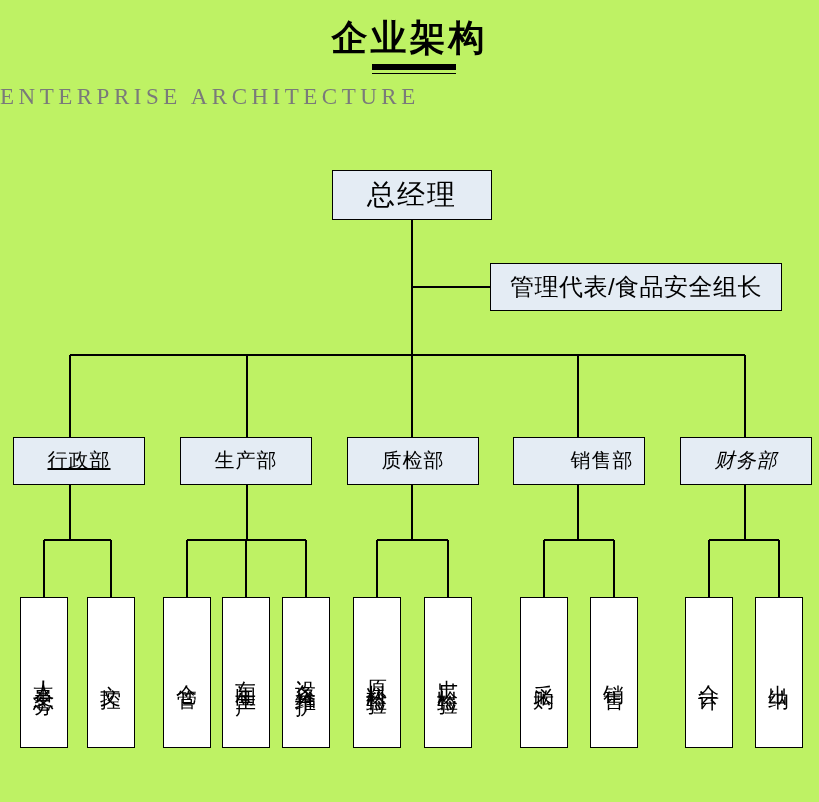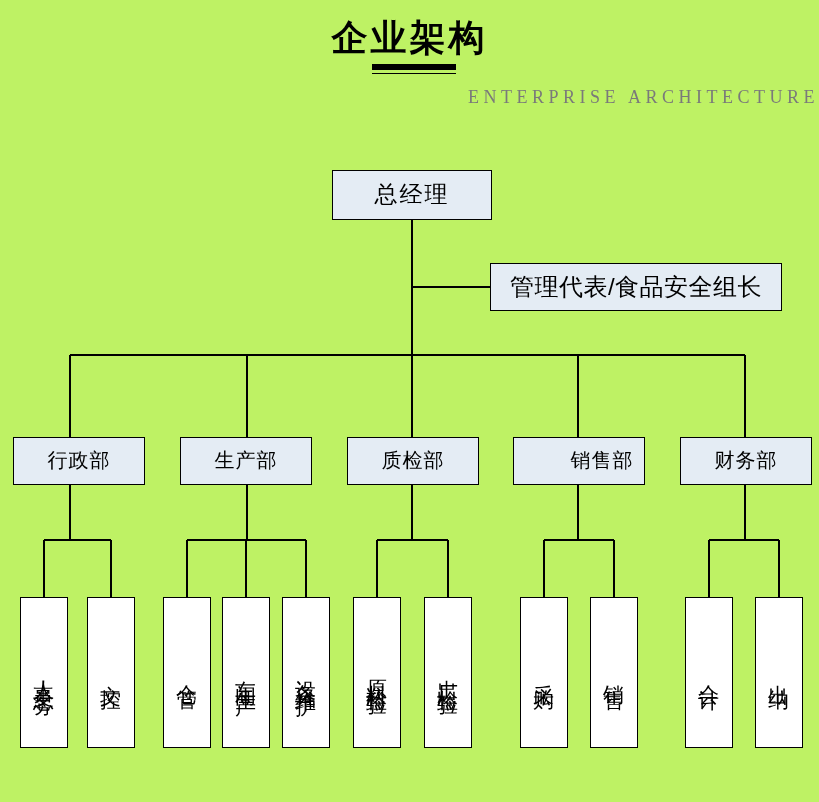--- a/index.html
+++ b/index.html
@@ -54,23 +54,23 @@
     top: 73px;
     width: 84px;
     height: 1px;
     background: #000000;
   }
   #title-en {
     position: absolute;
     left: 0;
     top: 84px;
     width: 819px;
-    text-align: right;
+    text-align: left;
     font-family: "Liberation Serif", "DejaVu Serif", serif;
-    font-size: 18px;
+    font-size: 23px;
     letter-spacing: 4.5px;
     color: #7a7a7a;
     line-height: 26px;
   }
 
   
   #chart {
     position: absolute;
     left: 0;
     top: 0;
@@ -100,21 +100,21 @@
   .node.plain {
     background: #ffffff;
   }
   .node-label {
     display: block;
     line-height: 1.18;
   }
 
   
   .node.level-root .node-label {
-    font-size: 23px;
+    font-size: 28px;
     letter-spacing: 2px;
   }
   .node.level-staff .node-label {
     font-size: 24px;
     letter-spacing: 0.5px;
   }
   
   .node.level-dept .node-label {
     font-size: 20px;
     letter-spacing: 1px;
@@ -177,34 +177,34 @@
         <line x1="779" y1="540" x2="779" y2="597" stroke="#000000" stroke-width="1.6" shape-rendering="crispEdges"></line>
       </svg>
 
     <div id="nodes">
         <div class="node level-root filled" style="left: 332px; top: 170px; width: 160px; height: 50px; background: rgb(228, 236, 244); border-color: rgb(0, 0, 0);">
           <span class="node-label" style="color: rgb(0, 0, 0);">总经理</span>
         </div>
         <div class="node level-staff filled" style="left: 490px; top: 263px; width: 292px; height: 48px; background: rgb(228, 236, 244); border-color: rgb(0, 0, 0);">
           <span class="node-label" style="color: rgb(0, 0, 0);">管理代表/食品安全组长</span>
         </div>
-        <div class="node level-dept filled" style="left: 13px; top: 437px; width: 132px; height: 48px; background: rgb(228, 236, 244); border-color: rgb(0, 0, 0);">
+        <div class="node level-dept filled" style="left: 13px; top: 437px; width: 132px; height: 48px; background: rgb(228, 236, 244); border-color: rgb(0, 0, 0); text-decoration: underline;">
           <span class="node-label" style="color: rgb(0, 0, 0);">行政部</span>
         </div>
         <div class="node level-dept filled" style="left: 180px; top: 437px; width: 132px; height: 48px; background: rgb(228, 236, 244); border-color: rgb(0, 0, 0);">
           <span class="node-label" style="color: rgb(0, 0, 0);">生产部</span>
         </div>
         <div class="node level-dept filled" style="left: 347px; top: 437px; width: 132px; height: 48px; background: rgb(228, 236, 244); border-color: rgb(0, 0, 0);">
           <span class="node-label" style="color: rgb(0, 0, 0);">质检部</span>
         </div>
         <div class="node level-dept filled" style="left: 513px; top: 437px; width: 132px; height: 48px; background: rgb(228, 236, 244); border-color: rgb(0, 0, 0);">
           <span class="node-label" style="color: rgb(0, 0, 0); margin-left: 46px;">销售部</span>
         </div>
         <div class="node level-dept filled" style="left: 680px; top: 437px; width: 132px; height: 48px; background: rgb(228, 236, 244); border-color: rgb(0, 0, 0);">
-          <span class="node-label" style="color: rgb(0, 0, 0);">财务部</span>
+          <span class="node-label" style="color: rgb(0, 0, 0); font-style: italic;">财务部</span>
         </div>
         <div class="node level-leaf plain" style="left: 20px; top: 597px; width: 48px; height: 151px; background: rgb(255, 255, 255); border-color: rgb(0, 0, 0);">
           <span class="node-label" style="color: rgb(0, 0, 0);">人事总务</span>
         </div>
         <div class="node level-leaf plain" style="left: 87px; top: 597px; width: 48px; height: 151px; background: rgb(255, 255, 255); border-color: rgb(0, 0, 0);">
           <span class="node-label" style="color: rgb(0, 0, 0);">文控</span>
         </div>
         <div class="node level-leaf plain" style="left: 163px; top: 597px; width: 48px; height: 151px; background: rgb(255, 255, 255); border-color: rgb(0, 0, 0);">
           <span class="node-label" style="color: rgb(0, 0, 0);">仓管</span>
         </div>

